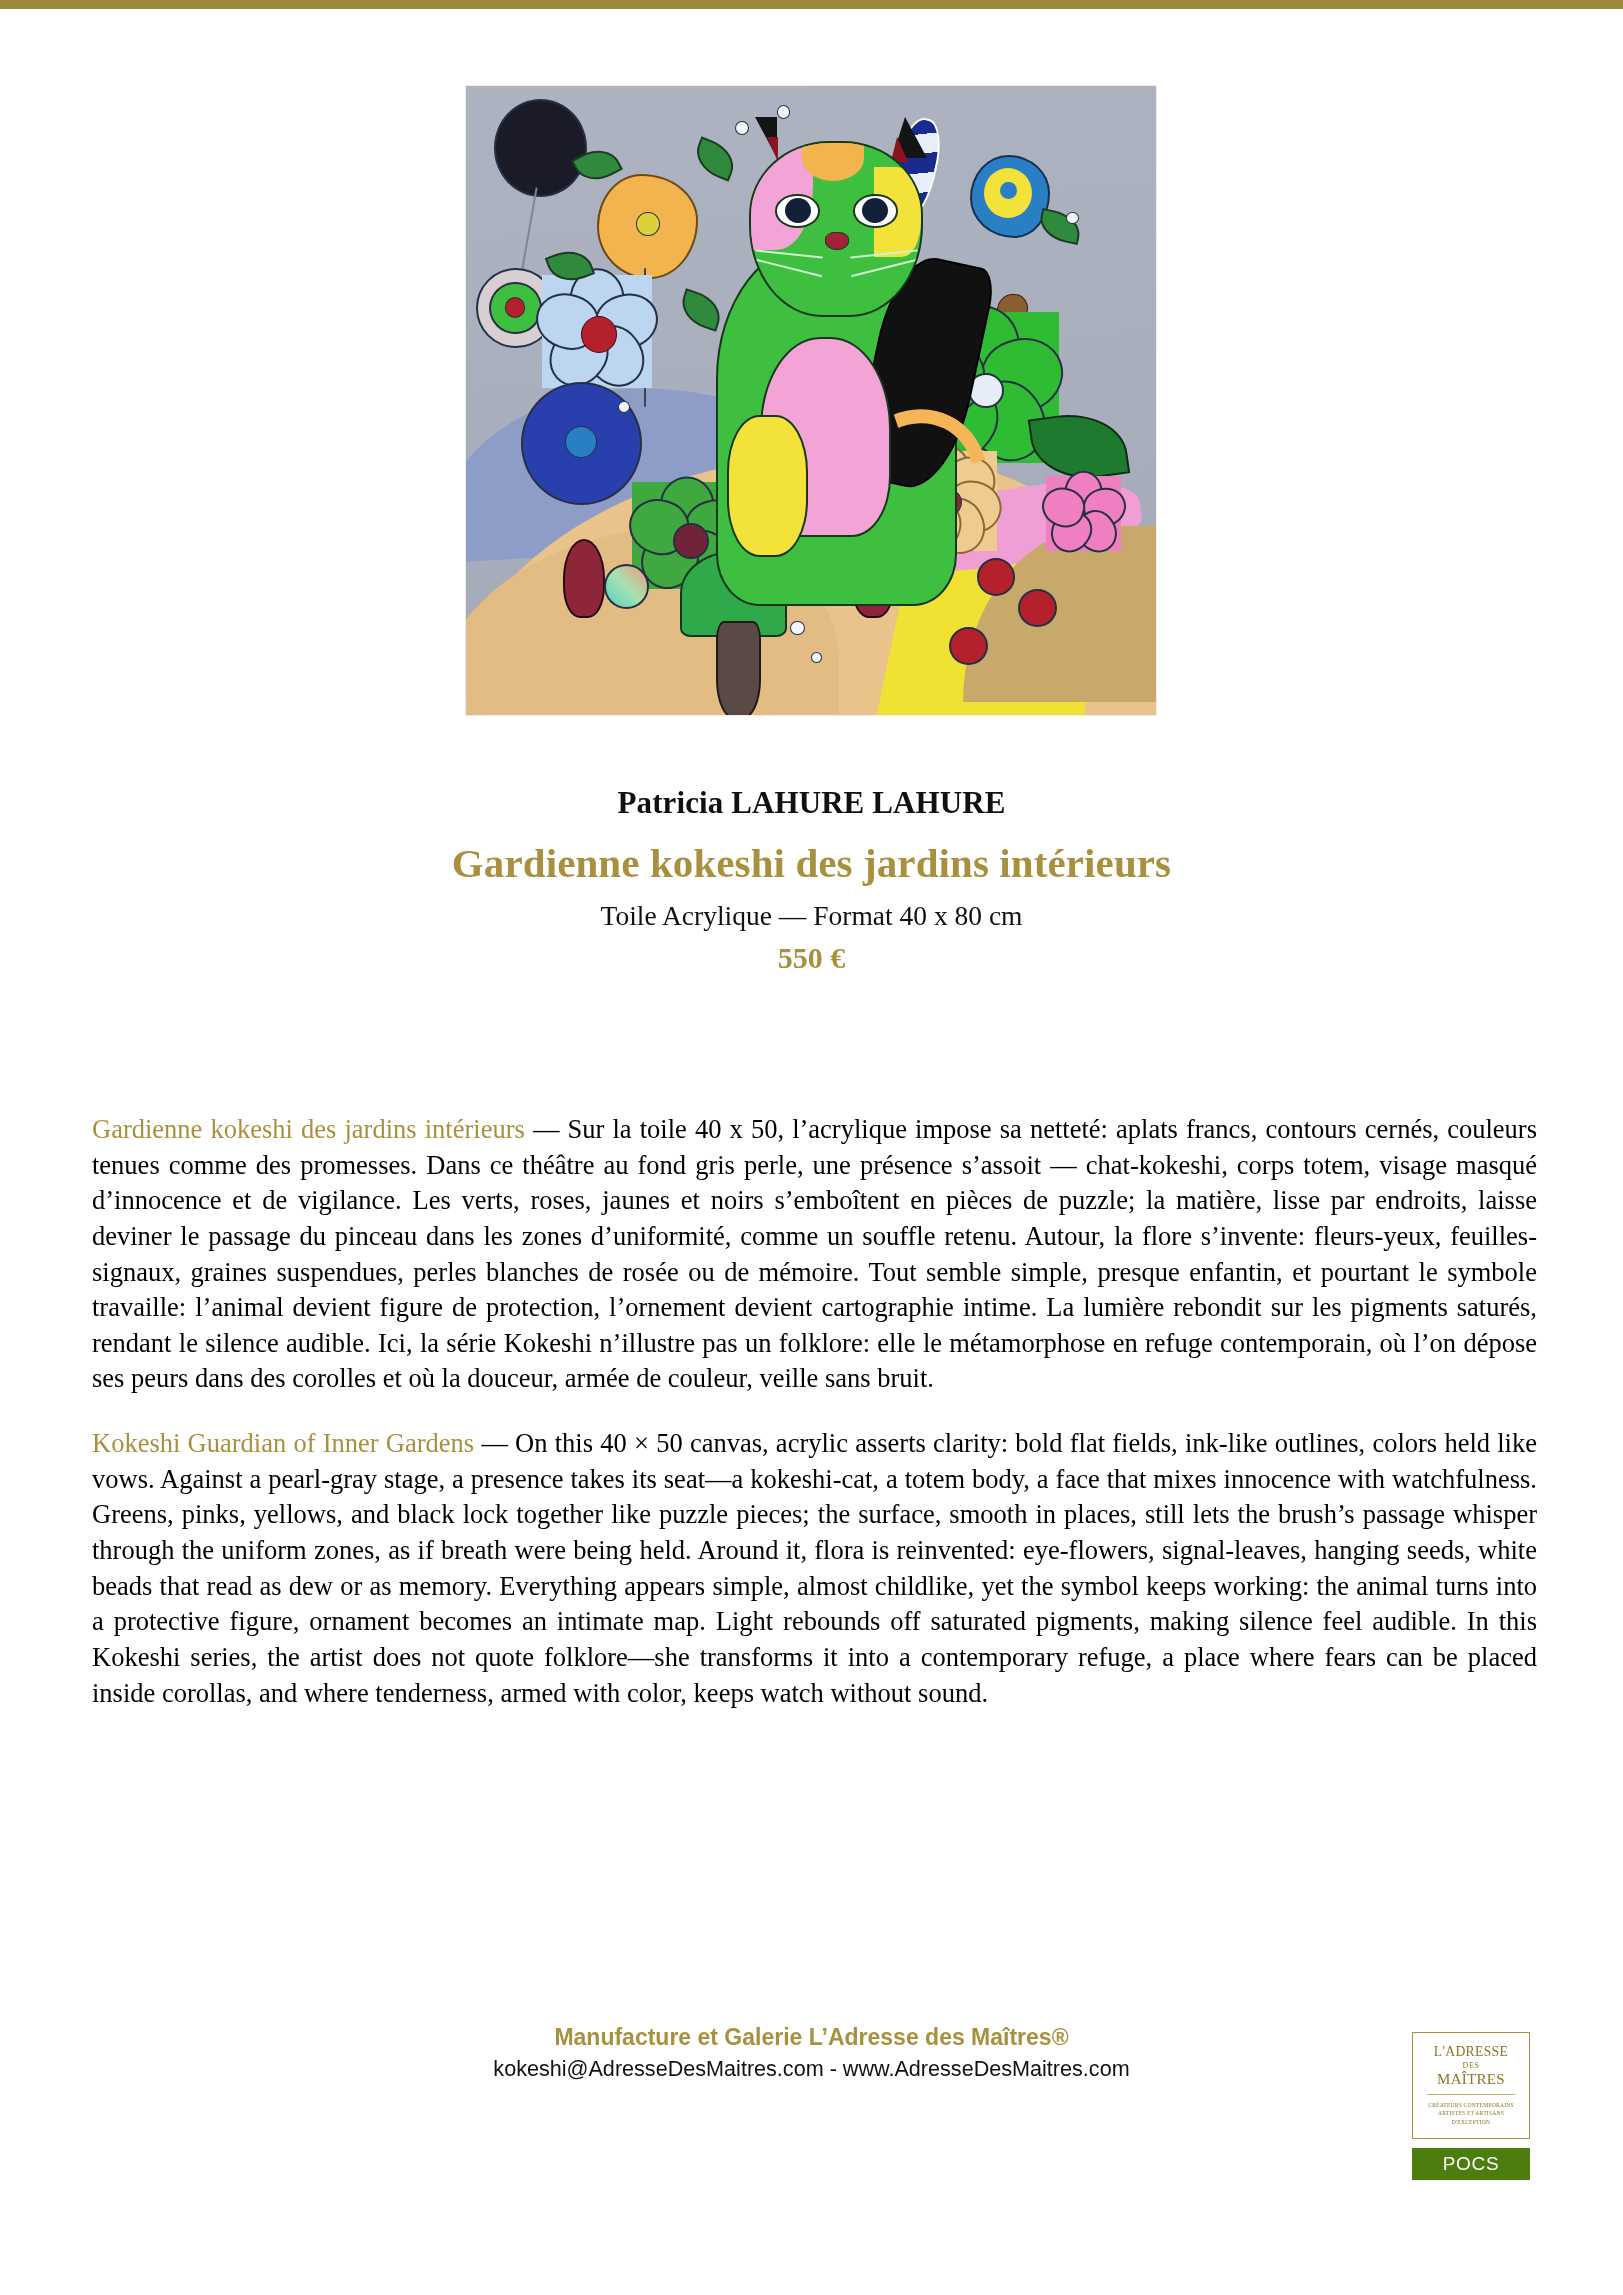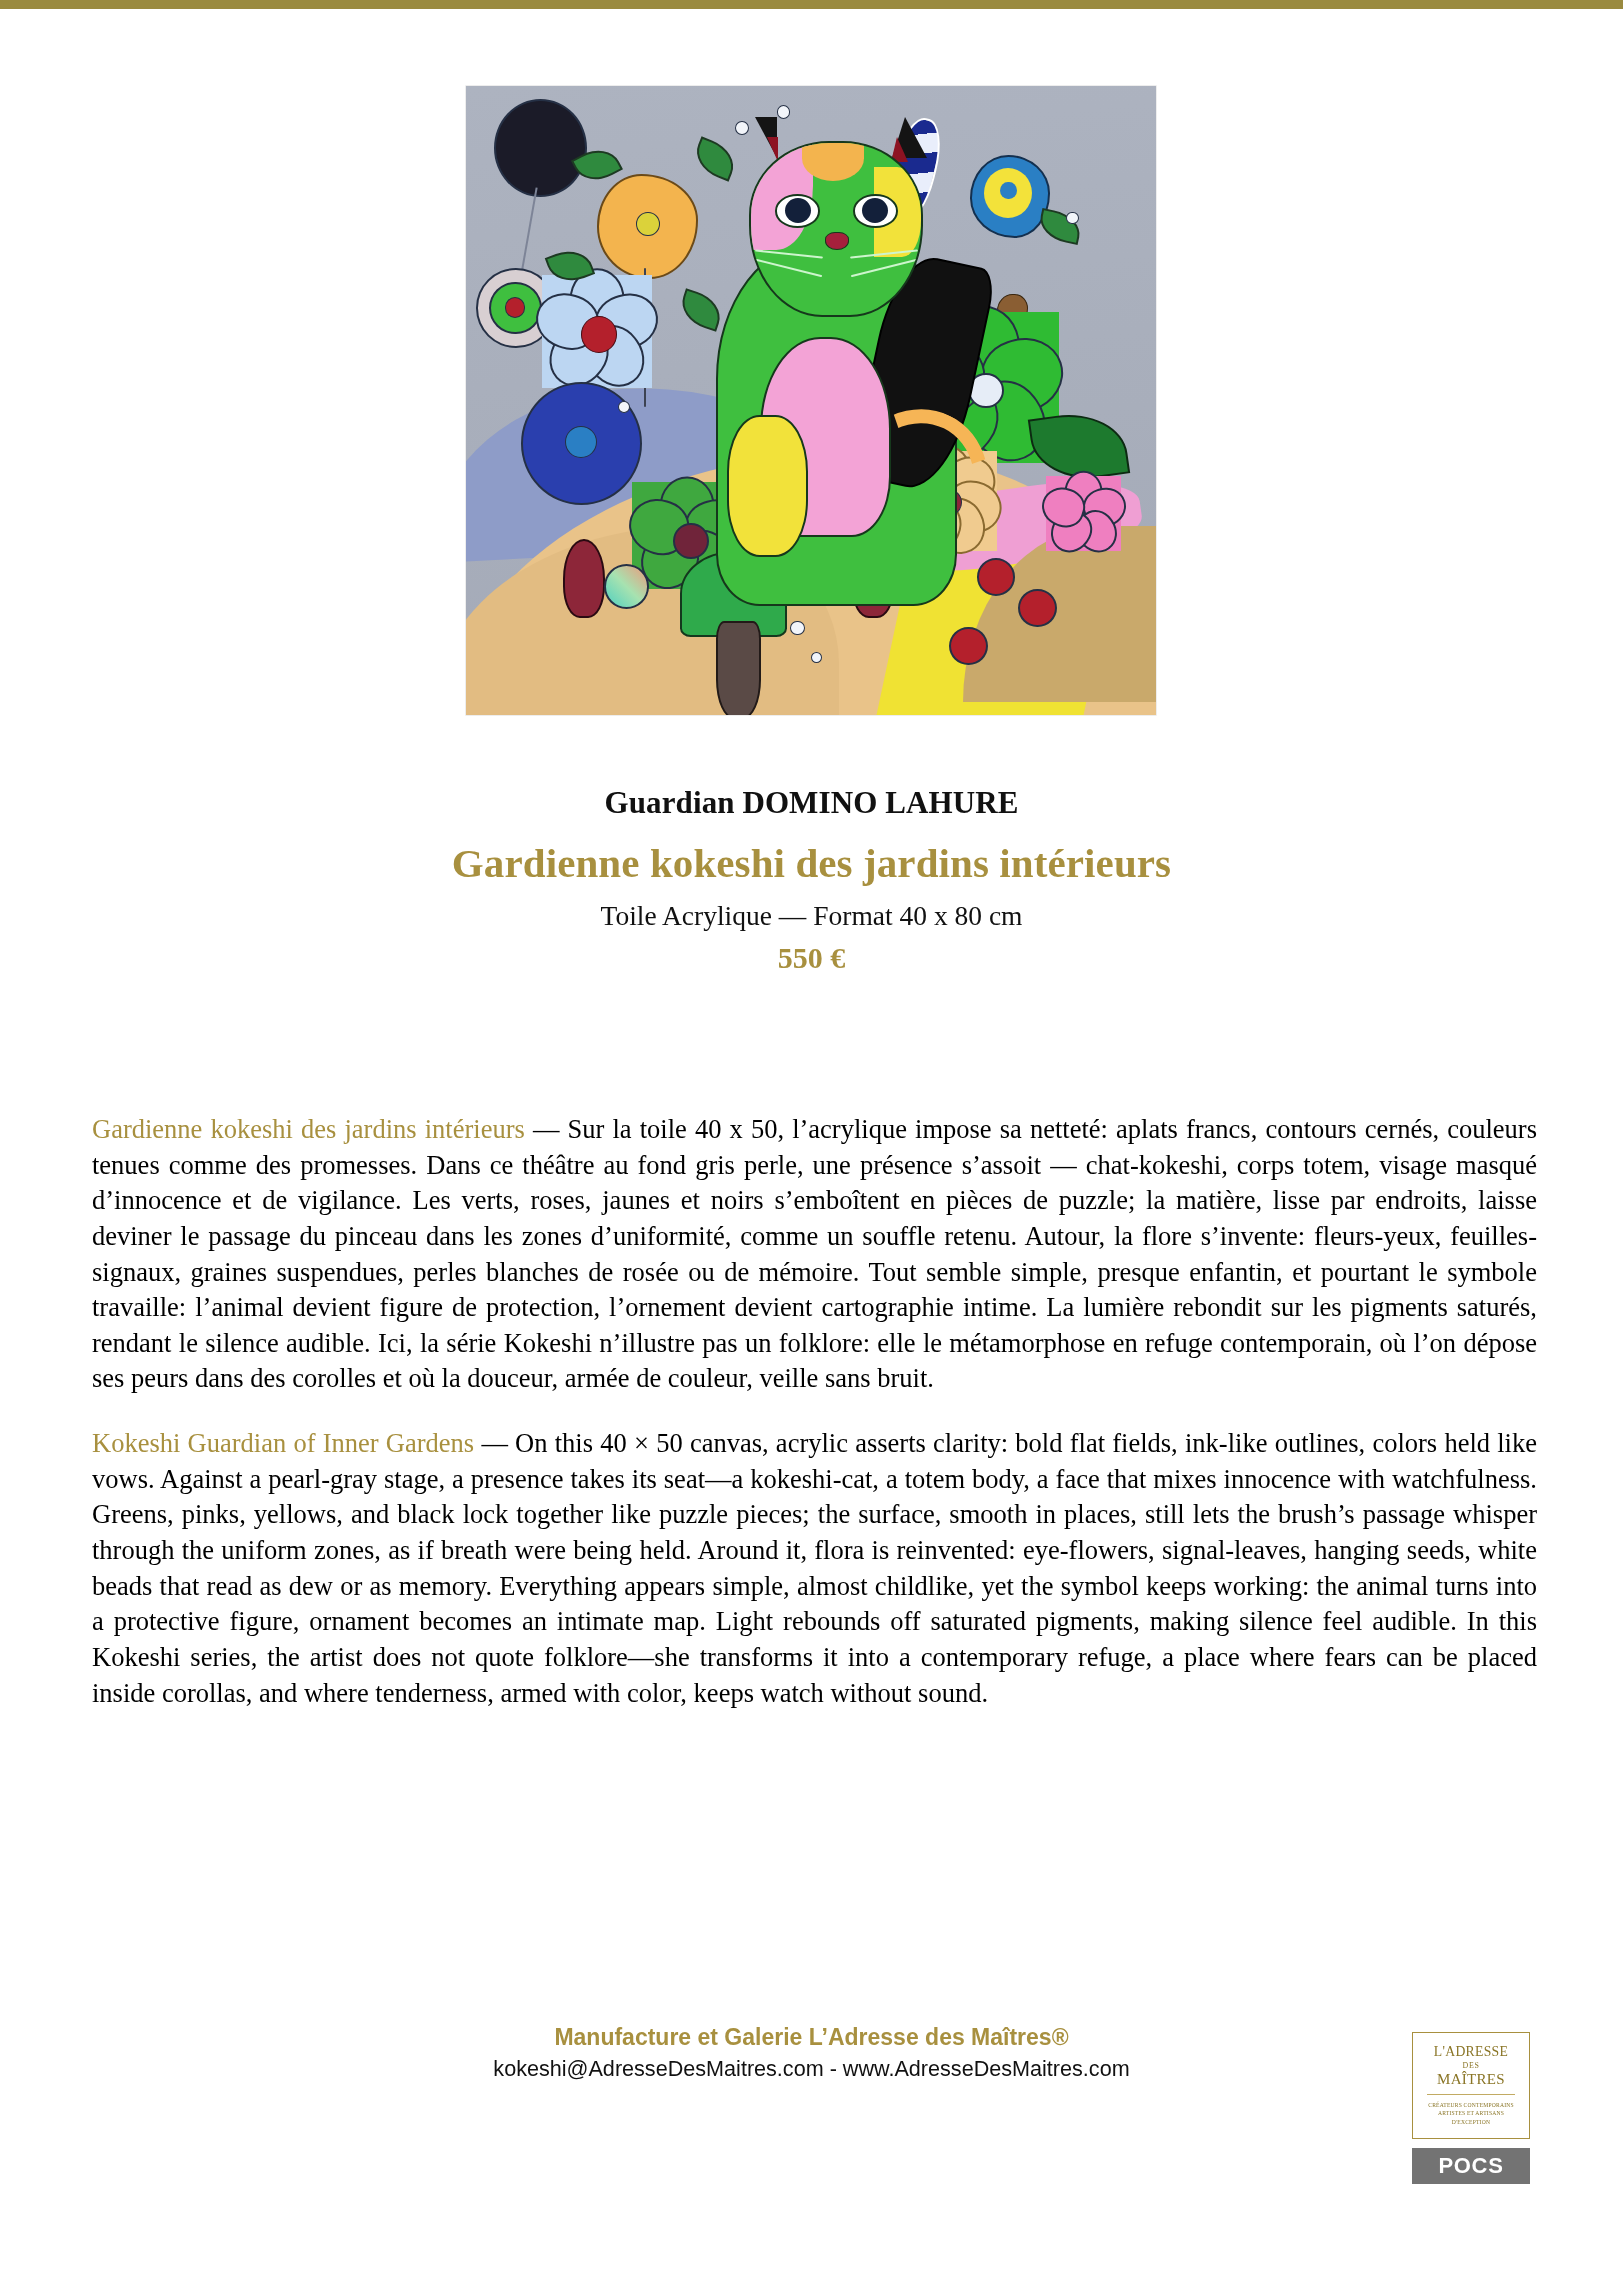--- a/index.html
+++ b/index.html
@@ -172,23 +172,23 @@
     border:1.3px solid #a8903f;padding:10.5px 5.2px 11.8px;background:#fff;
     font-family:"Liberation Serif",serif;color:#8a7526;
   }
   .lg1{font-size:13.7px;letter-spacing:0.3px;line-height:1.1;}
   .lg2{font-size:7.9px;letter-spacing:0.7px;margin:2.6px 0 1.3px;}
   .lg3{font-size:15px;letter-spacing:0.3px;line-height:1.1;}
   .lgrule{height:0.7px;background:#bfa champ;}
   .lgrule{height:0.7px;background:#c2ab63;margin:6.5px 9.2px 5.9px;}
   .lg4{font-size:5.6px;letter-spacing:0.2px;line-height:1.5;}
   .pocs{
-    margin-top:9.2px;background:#737373;color:#fff;
-    font-family:"Liberation Sans",sans-serif;font-weight:bold;
-    font-size:22px;letter-spacing:0.7px;padding:4.6px 0 5.2px;
+    margin-top:9.2px;background:#4d7c0f;color:#fff;
+    font-family:"Liberation Sans",sans-serif;font-weight:normal;
+    font-size:19px;letter-spacing:0.7px;padding:4.6px 0 5.2px;
   }
 </style>
 </head>
 <body>
 
 <div class="topbar"></div>
 
 <div class="art-wrap">
   <div class="art">
     <div class="sky"></div>
@@ -330,21 +330,21 @@
           <div class="whisk" style="left:2%;top:64%;width:40%;transform:rotate(6deg);"></div>
           <div class="whisk" style="left:2%;top:72%;width:40%;transform:rotate(14deg);"></div>
           <div class="whisk" style="right:2%;top:64%;width:40%;transform:rotate(-6deg);"></div>
           <div class="whisk" style="right:2%;top:72%;width:40%;transform:rotate(-14deg);"></div>
         </div>
       </div>
     </div>
   </div>
 </div>
 
-<div class="artist">Guardian DOMINO LAHURE</div>
+<div class="artist">Patricia LAHURE LAHURE</div>
 <div class="worktitle">Gardienne kokeshi des jardins intérieurs</div>
 <div class="medium">Toile Acrylique — Format 40 x 80 cm</div>
 <div class="price">550 €</div>
 
 <div class="body-col">
   <p class="para"><span class="lead">Gardienne kokeshi des jardins intérieurs</span><span> — Sur la toile 40 x 50, l’acrylique impose sa netteté: aplats francs, contours cernés, couleurs tenues comme des promesses. Dans ce théâtre au fond gris perle, une présence s’assoit — chat-kokeshi, corps totem, visage masqué d’innocence et de vigilance. Les verts, roses, jaunes et noirs s’emboîtent en pièces de puzzle; la matière, lisse par endroits, laisse deviner le passage du pinceau dans les zones d’uniformité, comme un souffle retenu. Autour, la flore s’invente: fleurs-yeux, feuilles-signaux, graines suspendues, perles blanches de rosée ou de mémoire. Tout semble simple, presque enfantin, et pourtant le symbole travaille: l’animal devient figure de protection, l’ornement devient cartographie intime. La lumière rebondit sur les pigments saturés, rendant le silence audible. Ici, la série Kokeshi n’illustre pas un folklore: elle le métamorphose en refuge contemporain, où l’on dépose ses peurs dans des corolles et où la douceur, armée de couleur, veille sans bruit.</span></p>
   <p class="para"><span class="lead">Kokeshi Guardian of Inner Gardens</span><span> — On this 40 × 50 canvas, acrylic asserts clarity: bold flat fields, ink-like outlines, colors held like vows. Against a pearl-gray stage, a presence takes its seat—a kokeshi-cat, a totem body, a face that mixes innocence with watchfulness. Greens, pinks, yellows, and black lock together like puzzle pieces; the surface, smooth in places, still lets the brush’s passage whisper through the uniform zones, as if breath were being held. Around it, flora is reinvented: eye-flowers, signal-leaves, hanging seeds, white beads that read as dew or as memory. Everything appears simple, almost childlike, yet the symbol keeps working: the animal turns into a protective figure, ornament becomes an intimate map. Light rebounds off saturated pigments, making silence feel audible. In this Kokeshi series, the artist does not quote folklore—she transforms it into a contemporary refuge, a place where fears can be placed inside corollas, and where tenderness, armed with color, keeps watch without sound.</span></p>
 </div>
 
 <div class="footer">

